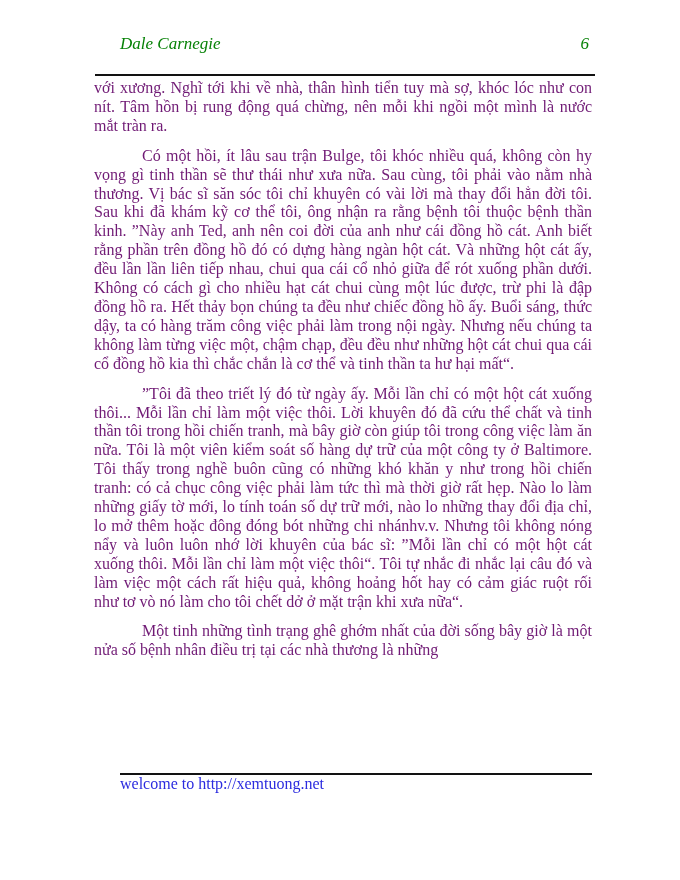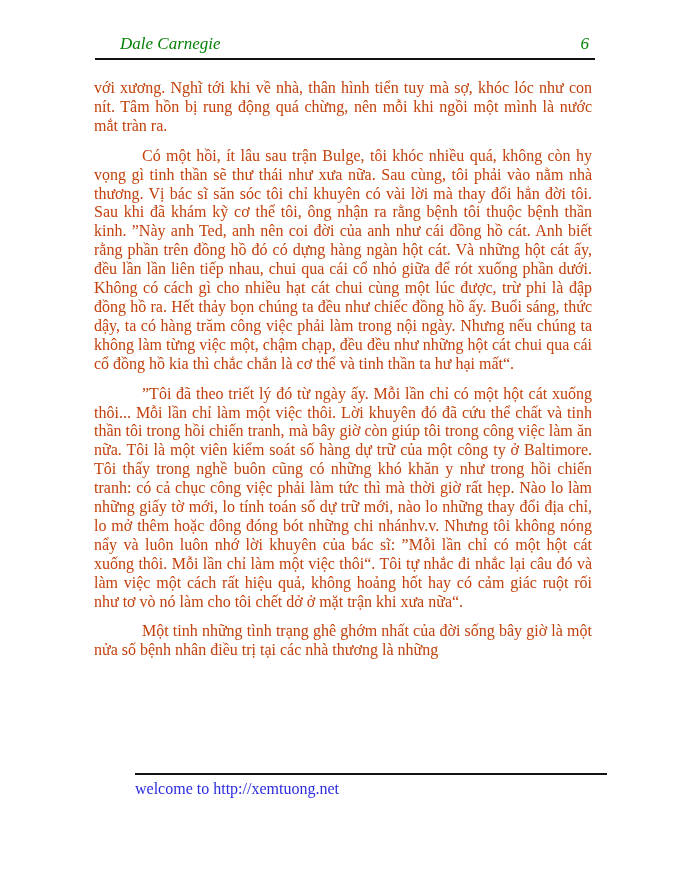--- a/index.html
+++ b/index.html
@@ -14,21 +14,21 @@
   
   .header {
     position: absolute;
     left: 95px;
     top: 34px;
     width: 500px;
     display: flex;
     justify-content: space-between;
     align-items: flex-end;
     border-bottom: 2px solid #121212;
-    padding-bottom: 4px;
+    padding-bottom: 20px;
   }
   .header .author {
     font-style: italic;
     font-size: 17px;
     color: #078207;
     padding-left: 25px;
   }
   .header .pagenum {
     font-style: italic;
     font-size: 17px;
@@ -37,32 +37,31 @@
   }
   
   .content {
     position: absolute;
     left: 94px;
     top: 79px;
     width: 498px;
     text-align: justify;
     font-size: 16px;
     line-height: 18.9px;
-    color: #c2410c;
+    color: #701a75;
   }
   .content p { margin: 0 0 11px 0; text-indent: 48px; }
   .content p.no-indent { text-indent: 0; }
   
   .footer {
     position: absolute;
-    left: 135px;
+    left: 120px;
     top: 773px;
     width: 472px;
     border-top: 2px solid #121212;
-    padding-top: 5px;
   }
   .footer .weblink {
     font-size: 16px;
     color: #2b2bdf;
     text-decoration: none;
     cursor: pointer;
   }
 </style>
 </head>
 <body>

